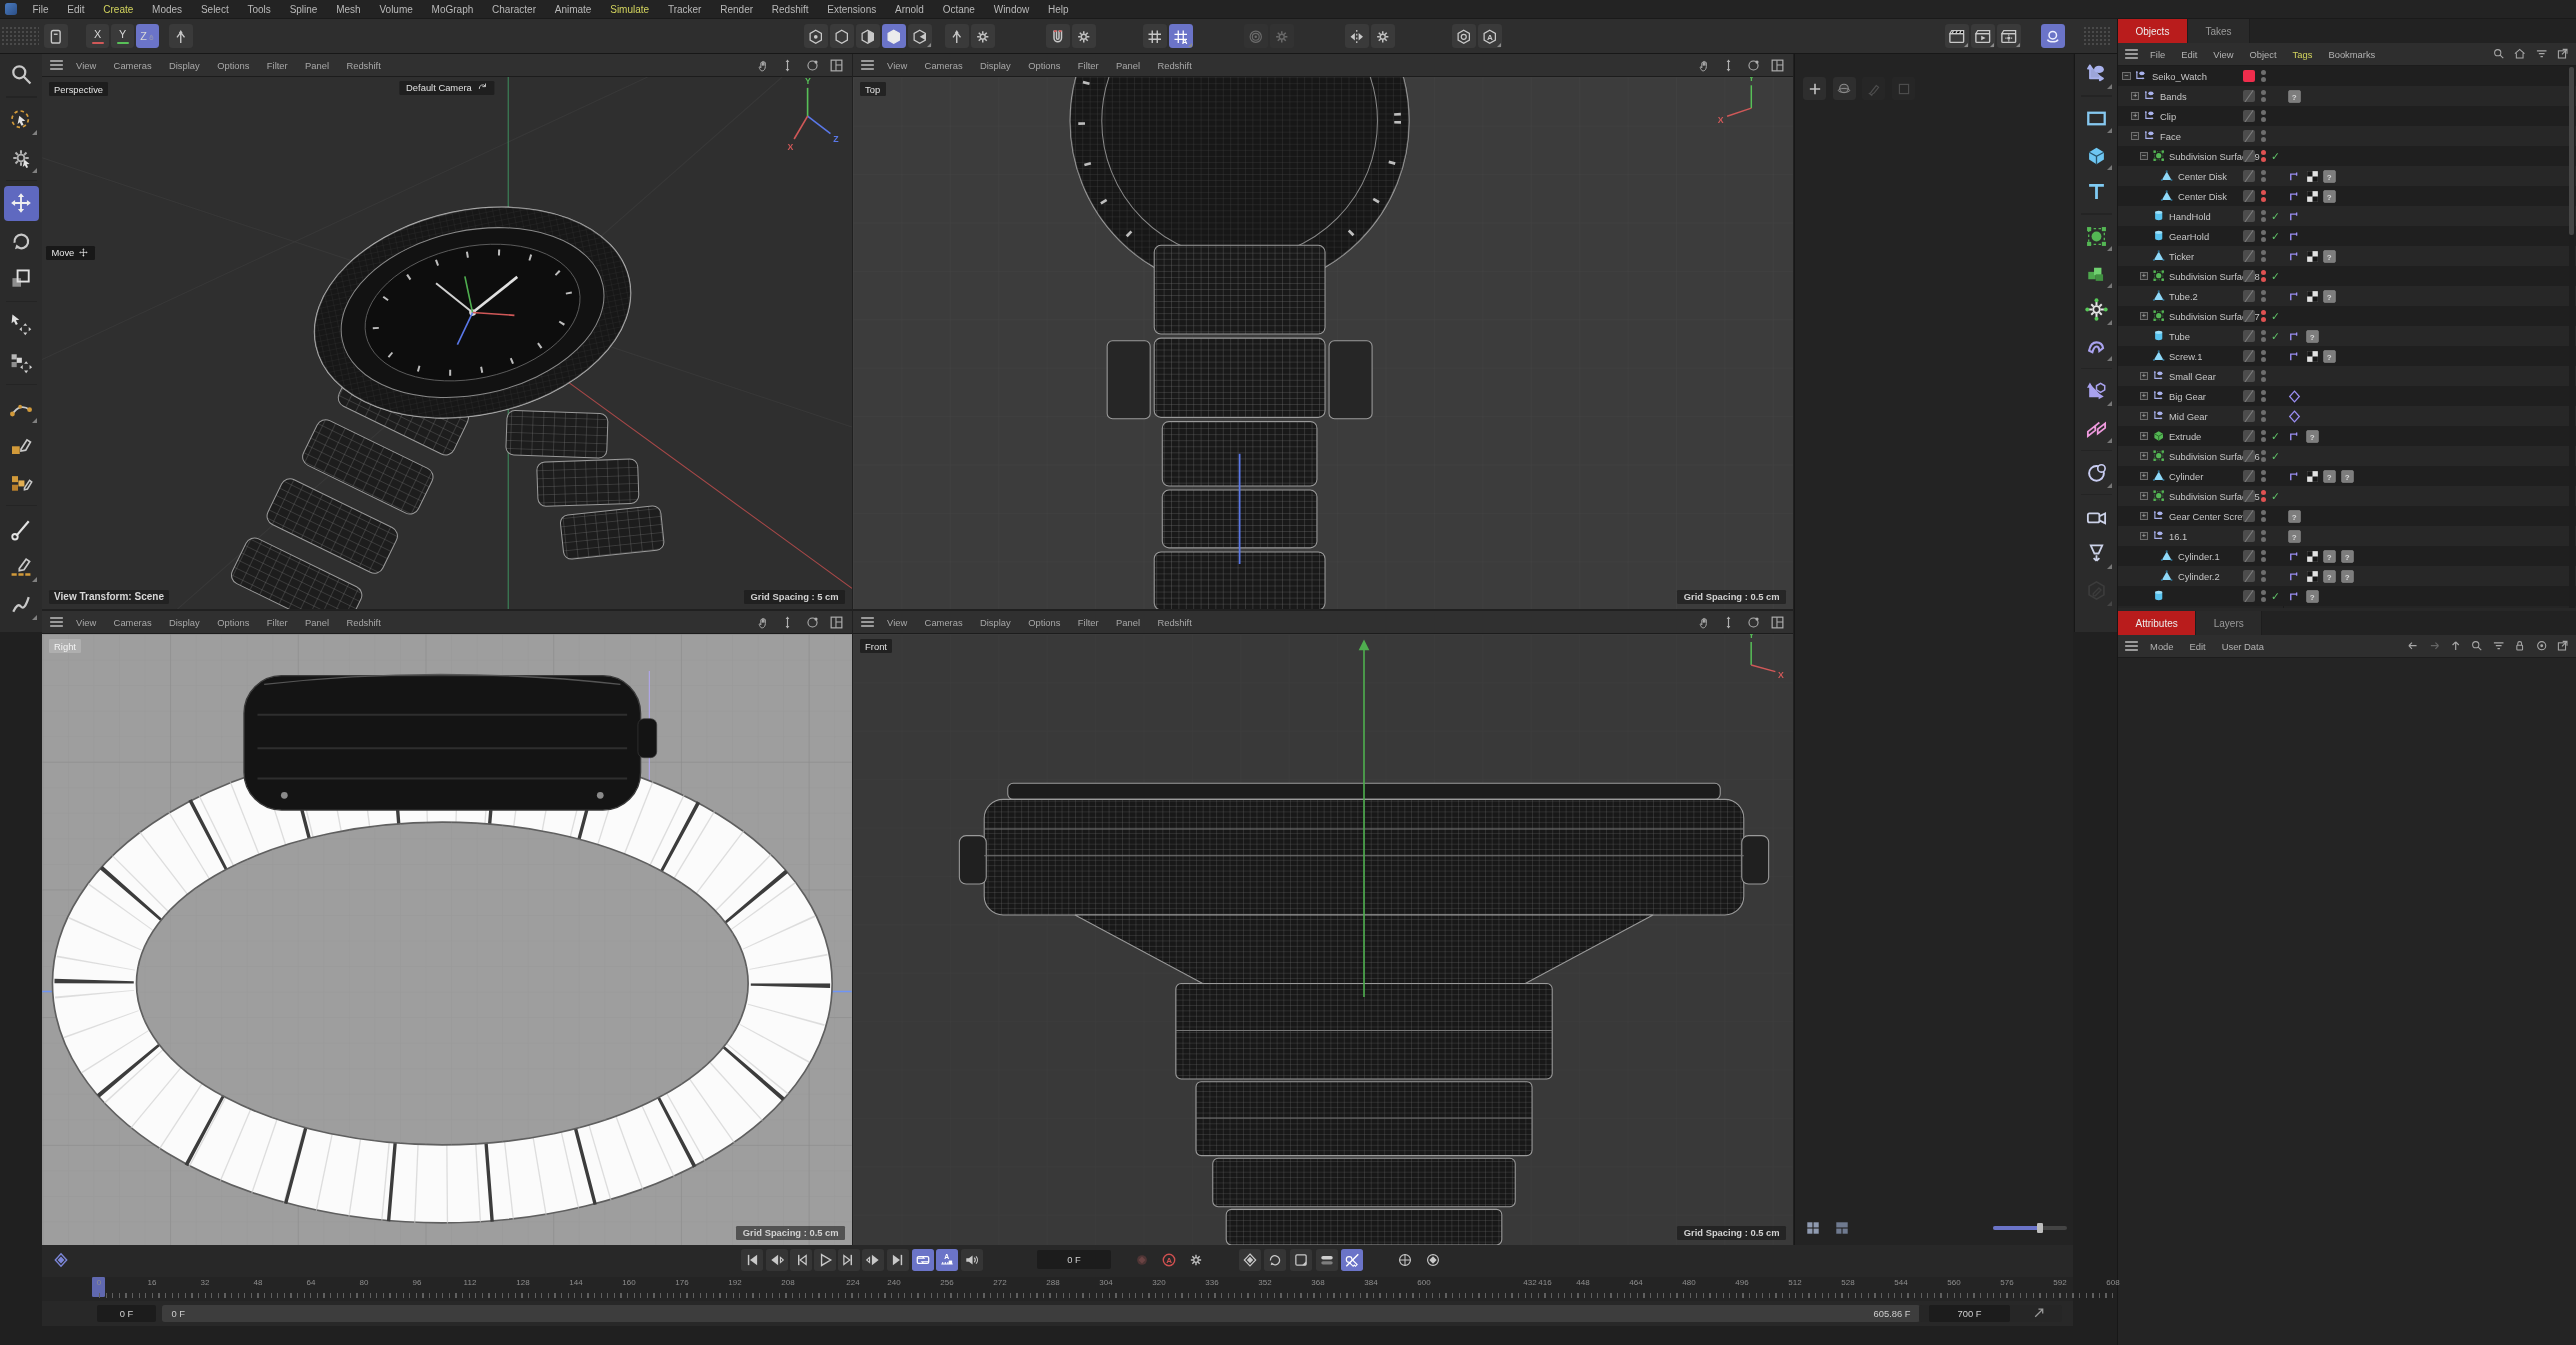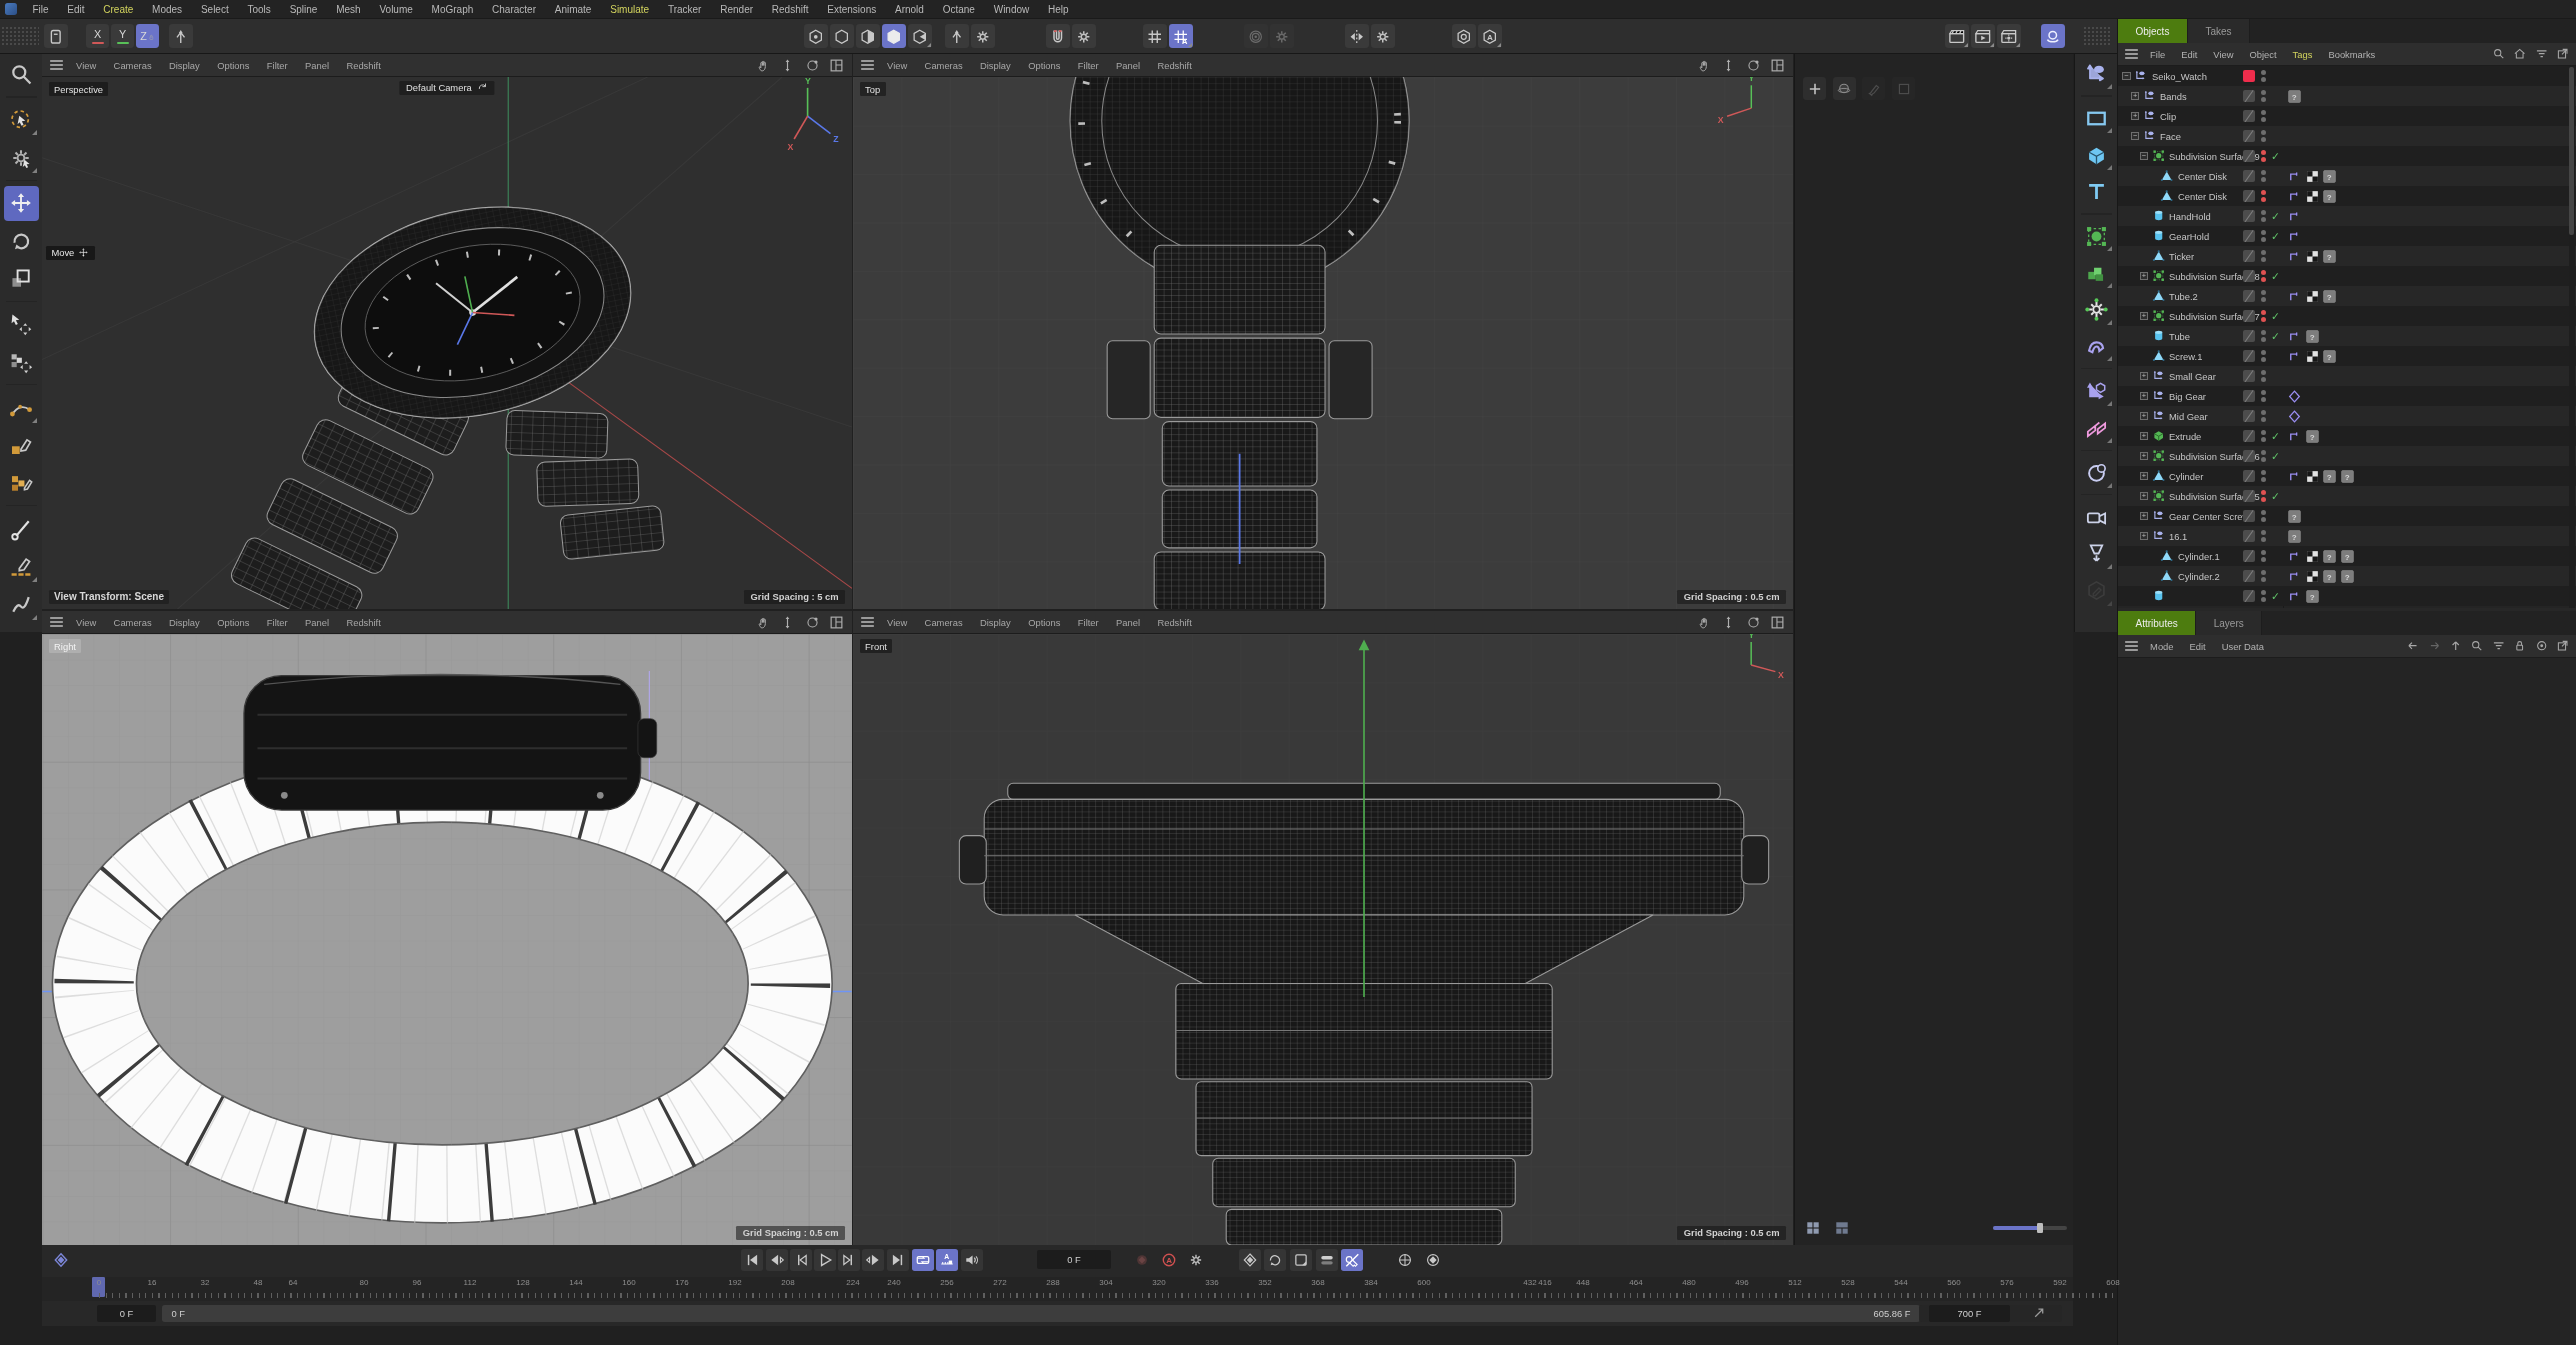--- a/index.html
+++ b/index.html
@@ -62,21 +62,21 @@
   
   #rightbar{left:2074px;top:54px;width:43px;height:578px;background:#2b2b2b;border-left:1.3px solid #171717;display:flex;flex-direction:column;align-items:center;padding-top:2.7px;gap:2.7px;box-sizing:border-box;}
   .rtbtn{width:35px;height:34px;border-radius:4px;display:flex;align-items:center;justify-content:center;position:relative;}
   .rtbtn.sub:after{content:"";position:absolute;right:2px;bottom:2px;border-style:solid;border-width:0 0 5.4px 5.4px;border-color:transparent transparent #777 transparent;}
   .rtbtn svg{width:23px;height:23px;}
   .rtbtn.dim{opacity:.35;}
   
   #ompanel{left:2117px;top:19px;width:459px;height:594px;background:#272727;border-left:1.3px solid #171717;box-sizing:border-box;}
   .tabsrow{display:flex;height:24px;background:#222;align-items:stretch;}
   .tab{padding:0 17.5px;display:flex;align-items:center;font-size:10px;color:#9a9a9a;background:#2a2a2a;border-right:0.7px solid #1d1d1d;}
-  .tab.active{background:#4d7c0f;color:#ececec;}
+  .tab.active{background:#b91c1c;color:#ececec;}
   .panelmenu{height:23px;display:flex;align-items:center;background:#2e2e2e;padding:0 6.7px;font-size:9.4px;color:#b2b2b2;border-bottom:0.7px solid #1c1c1c;box-sizing:border-box;}
   .panelmenu .pm-item{padding:0 8px;}
   .panelmenu .pm-item.hl{color:#d3d45e;}
   .pm-icons{margin-left:auto;display:flex;gap:8px;align-items:center;}
   .pm-icons svg{width:13.4px;height:13.4px;}
   #omtree{position:relative;height:542px;overflow:hidden;background:#242424;}
   .trow{position:relative;height:20px;display:flex;align-items:center;font-size:9.4px;color:#c6c6c6;}
   .trow.even{background:#1f1f1f;}
   .trow.odd{background:#272727;}
   .texp{position:absolute;width:8.7px;height:8.7px;border:0.7px solid #6e6e6e;background:#2e2e2e;box-sizing:border-box;display:flex;align-items:center;justify-content:center;font-size:7.4px;color:#bbb;line-height:1;}
@@ -1733,21 +1733,21 @@
     <div class="framefield" style="left:995px;width:74px;">
       <span>0 F</span>
     </div>
     <div id="ruler">
       <div id="playhead"></div>
       <div id="minorticks"></div>
     <span class="tick-label" style="left: 57px;">0</span>
         <span class="tick-label" style="left: 110px;">16</span>
         <span class="tick-label" style="left: 163px;">32</span>
         <span class="tick-label" style="left: 216px;">48</span>
-        <span class="tick-label" style="left: 251px;">64</span>
+        <span class="tick-label" style="left: 269px;">64</span>
         <span class="tick-label" style="left: 322px;">80</span>
         <span class="tick-label" style="left: 375px;">96</span>
         <span class="tick-label" style="left: 428px;">112</span>
         <span class="tick-label" style="left: 481px;">128</span>
         <span class="tick-label" style="left: 534px;">144</span>
         <span class="tick-label" style="left: 587px;">160</span>
         <span class="tick-label" style="left: 640px;">176</span>
         <span class="tick-label" style="left: 693px;">192</span>
         <span class="tick-label" style="left: 746px;">208</span>
         <span class="tick-label" style="left: 811px;">224</span>

